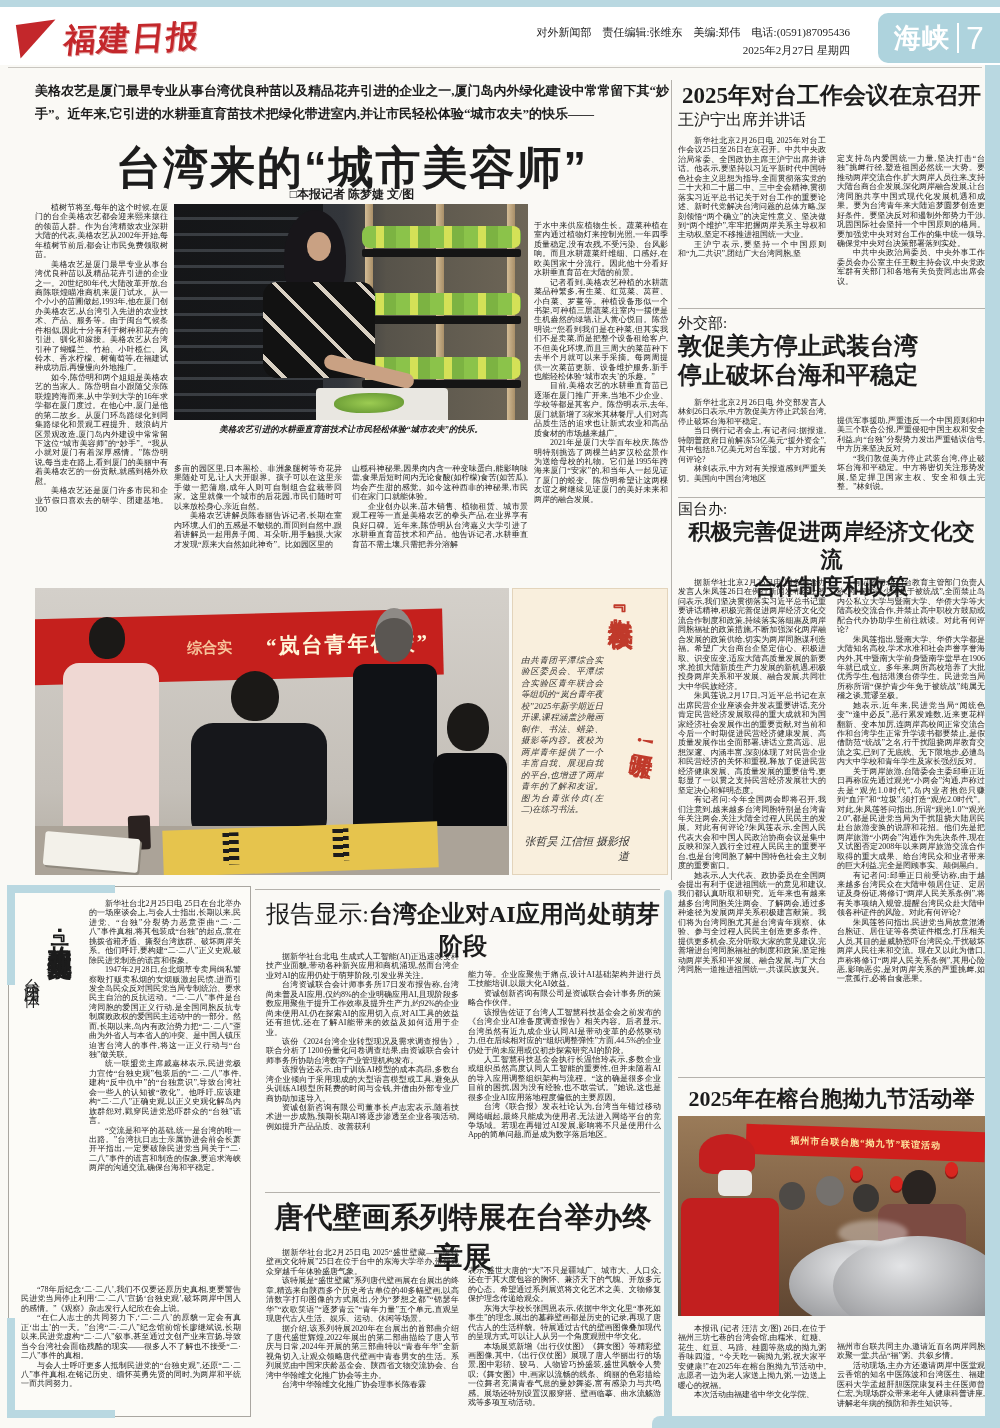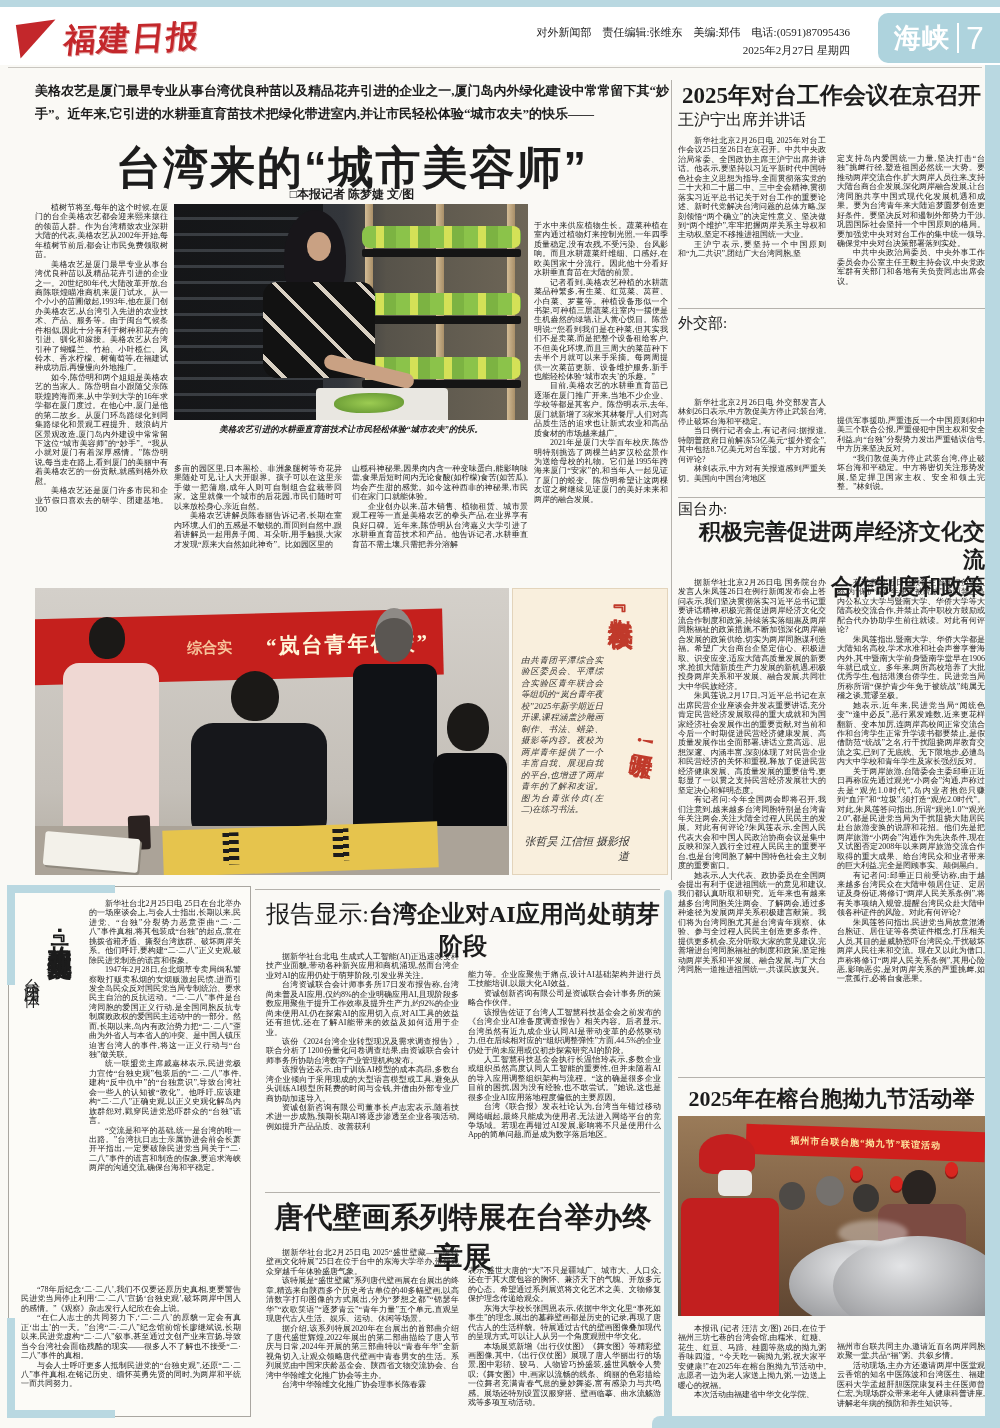--- a/index.html
+++ b/index.html
@@ -66,21 +66,21 @@
   .ns-title{position:absolute;right:34px;top:8px;writing-mode:vertical-rl;font-size:25px;line-height:1.05;color:#c03a2b;font-weight:bold;letter-spacing:1px;}
   .ns-sub{position:absolute;right:6px;top:148px;writing-mode:vertical-rl;font-size:23px;color:#c03a2b;font-weight:bold;transform:rotate(10deg);}
   .ns-caption{position:absolute;left:8px;top:66px;width:82px;font-size:8.5px;line-height:1.35;font-style:italic;text-align:justify;color:#333;}
   .ns-credit{position:absolute;left:8px;bottom:10px;width:108px;font-size:11px;font-style:italic;text-align:right;color:#333;}
   
   .rt-title{position:absolute;left:678px;width:307px;text-align:center;font-weight:bold;}
   .artA-title{top:80px;font-size:23px;letter-spacing:0;}
   .artA-sub{position:absolute;left:678px;top:110px;width:307px;font-size:16px;}
   .kicker{position:absolute;left:678px;width:307px;font-size:15px;}
   .artB-title{top:332px;font-size:24px;line-height:1.2;text-align:left;}
-  .artC-title{top:518px;font-size:22px;line-height:1.25;text-align:right;}
+  .artC-title{top:518px;font-size:22px;line-height:1.25;text-align:center;}
   .artD-title{top:1084px;font-size:22px;}
   .p3{left:678px;top:1116px;width:307px;height:200px;background:linear-gradient(180deg,#9a7b59 0%,#7a5b40 60%,#5f4632 100%);}
   .p3-banner{position:absolute;left:22%;top:6%;width:78%;height:15%;background:#cf1f1c;transform:rotate(2deg);
              display:flex;align-items:center;justify-content:center;}
   .p3-banner span{color:#ffe9a0;font-size:9px;font-weight:bold;letter-spacing:1px;}
   .p3-lan{position:absolute;width:13px;height:15px;background:#d9251f;border-radius:50%;box-shadow:0 2px 0 #8f1713;}
   .p3-cap{position:absolute;left:7%;top:9%;width:56px;height:40px;background:#c41f1f;border-radius:50% 50% 24% 24%;}
   .p3-mask{position:absolute;left:13%;top:27%;width:34px;height:26px;background:#e9e7e3;border-radius:6px;}
   .p3-vest{position:absolute;left:1%;top:41%;width:98px;height:125px;background:#c21f1f;border-radius:10px;}
   .p3-head{position:absolute;border-radius:50%;}
@@ -228,20 +228,24 @@
   <div class="tcol" style="left:678px;top:136px;width:148px;height:168px">
       <p class="para">新华社北京2月26日电 2025年对台工作会议25日至26日在京召开。中共中央政治局常委、全国政协主席王沪宁出席并讲话。他表示,要坚持以习近平新时代中国特色社会主义思想为指导,全面贯彻落实党的二十大和二十届二中、三中全会精神,贯彻落实习近平总书记关于对台工作的重要论述、新时代党解决台湾问题的总体方略,深刻领悟“两个确立”的决定性意义、坚决做到“两个维护”,牢牢把握两岸关系主导权和主动权,坚定不移推进祖国统一大业。</p>
       <p class="para">王沪宁表示,要坚持一个中国原则和“九二共识”,团结广大台湾同胞,坚</p>
     </div>
   <div class="tcol cont" style="left:837px;top:136px;width:148px;height:168px">
       <p class="para">定支持岛内爱国统一力量,坚决打击“台独”挑衅行径,塑造祖国必然统一大势。要推动两岸交流合作,扩大两岸人员往来,支持大陆台商台企发展,深化两岸融合发展,让台湾同胞共享中国式现代化发展机遇和成果。要为台湾青年来大陆追梦圆梦创造更好条件。要坚决反对和遏制外部势力干涉,巩固国际社会坚持一个中国原则的格局。要加强党中央对对台工作的集中统一领导,确保党中央对台决策部署落到实处。</p>
       <p class="para">中共中央政治局委员、中央外事工作委员会办公室主任王毅主持会议,中央党政军群有关部门和各地有关负责同志出席会议。</p>
     </div>
 
   <div class="kicker" style="top:314px">外交部:</div>
+  <div class="rt-title artB-title">
+    <div>敦促美方停止武装台湾</div>
+    <div>停止破坏台海和平稳定</div>
+  </div>
   <div class="tcol" style="left:678px;top:398px;width:148px;height:94px">
       <p class="para">新华社北京2月26日电 外交部发言人林剑26日表示,中方敦促美方停止武装台湾,停止破坏台海和平稳定。</p>
       <p class="para">当日例行记者会上,有记者问:据报道,特朗普政府日前解冻53亿美元“援外资金”,其中包括8.7亿美元对台军援。中方对此有何评论?</p>
       <p class="para">林剑表示,中方对有关报道感到严重关切。美国向中国台湾地区</p>
     </div>
   <div class="tcol cont" style="left:837px;top:398px;width:148px;height:94px">
       <p class="para">提供军事援助,严重违反一个中国原则和中美三个联合公报,严重侵犯中国主权和安全利益,向“台独”分裂势力发出严重错误信号,中方历来坚决反对。</p>
       <p class="para">“我们敦促美方停止武装台湾,停止破坏台海和平稳定。中方将密切关注形势发展,坚定捍卫国家主权、安全和领土完整。”林剑说。</p>
     </div>
 

